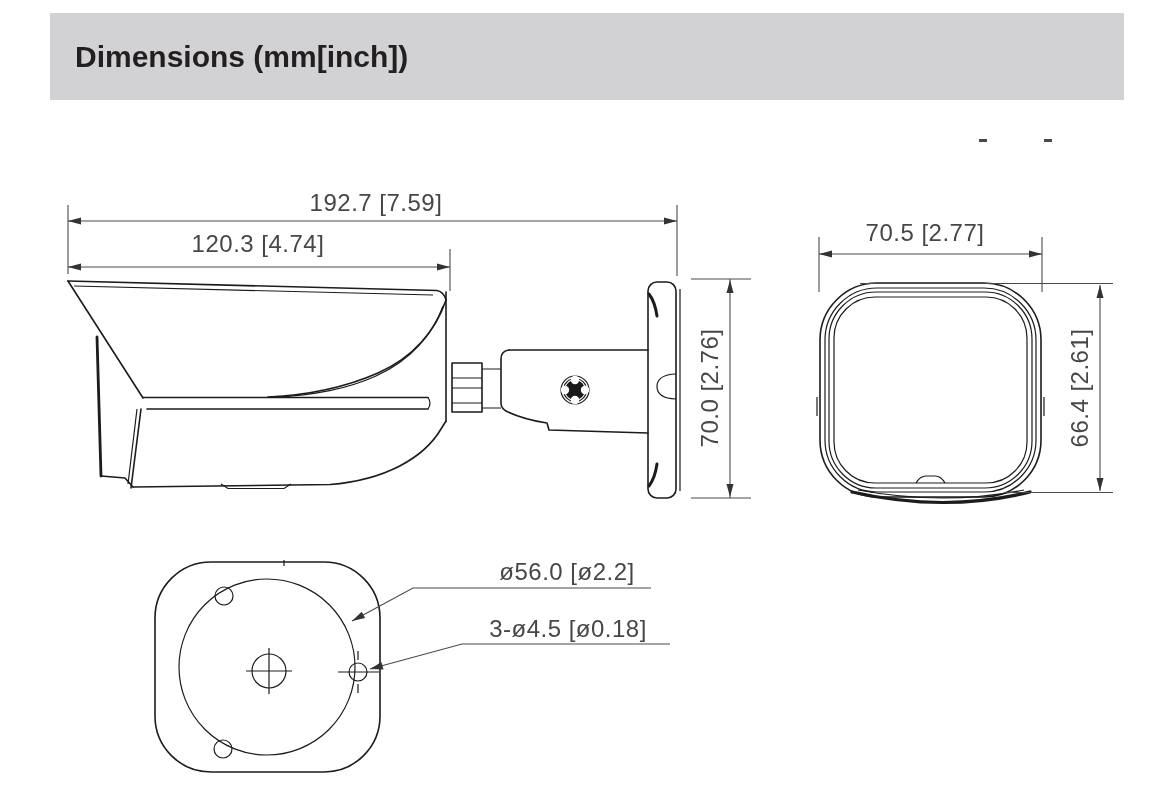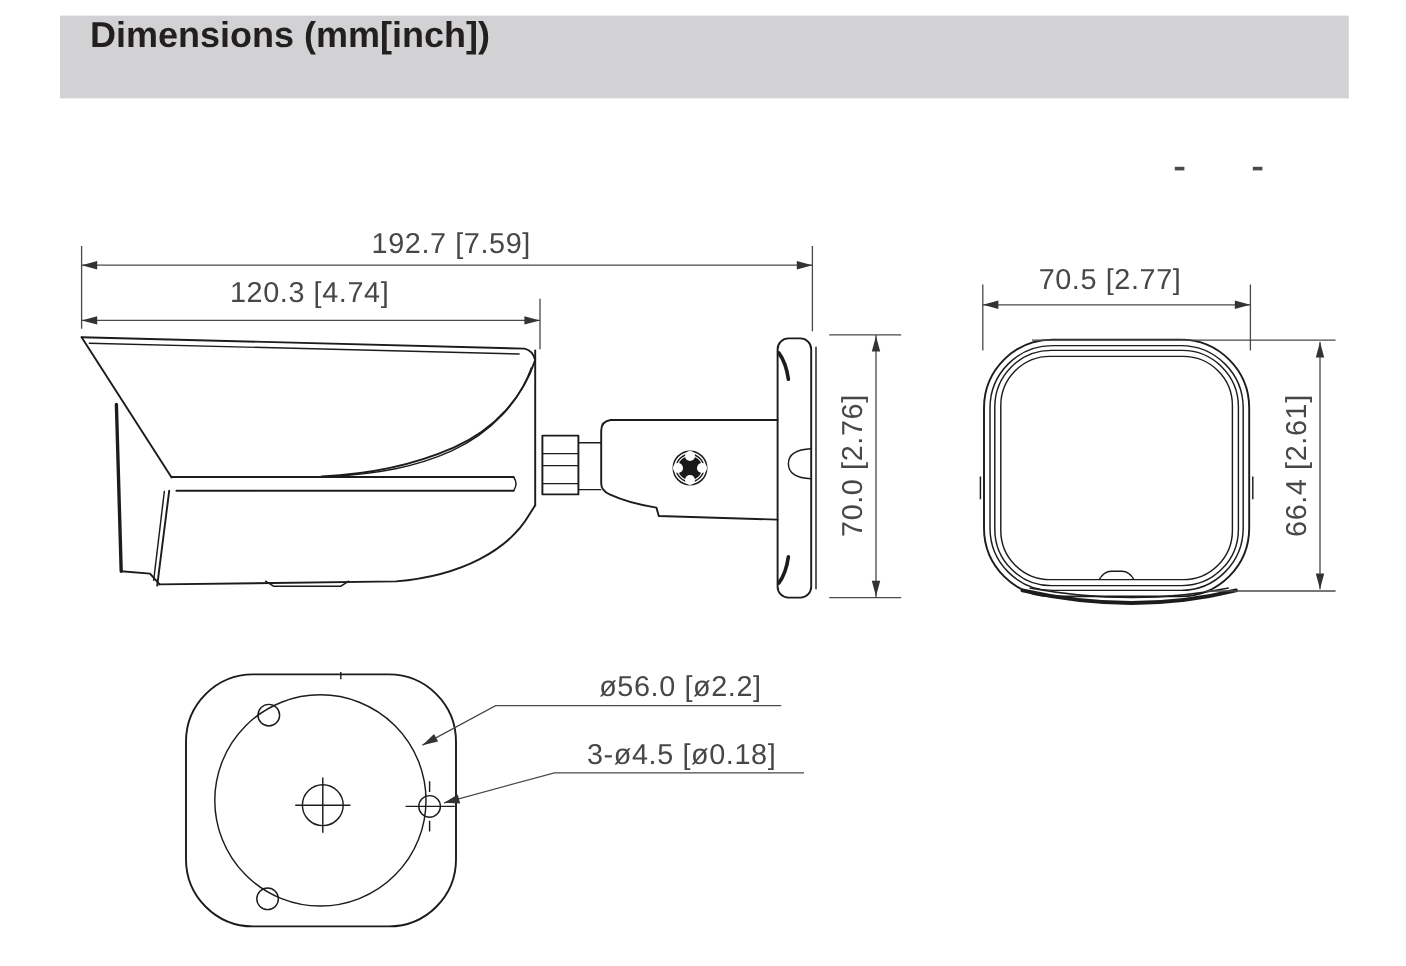--- a/index.html
+++ b/index.html
@@ -1,19 +1,19 @@
 <!DOCTYPE html>
 <html><head>
 <meta charset="utf-8">
 <style>
   html,body{margin:0;padding:0;background:#ffffff;}
   .page{position:relative;width:1172px;height:805px;background:#ffffff;overflow:hidden;
         font-family:"Liberation Sans",sans-serif;}
-  .section-header{position:absolute;left:50px;top:13px;width:1074px;height:69px;
-        background:#d2d2d4;display:flex;align-items:flex-start;}
+  .section-header{position:absolute;left:50px;top:13px;width:1074px;height:87px;
+        background:#d2d2d4;display:flex;align-items:center;}
   .section-header .title{margin-left:25px;font-size:30px;font-weight:bold;color:#231f20;
         letter-spacing:0px;}
   svg{position:absolute;left:0;top:0;}
   .geo{stroke:#1c1c1c;stroke-width:1.6;fill:none;stroke-linejoin:round;stroke-linecap:round;}
   .geo-thin{stroke:#1c1c1c;stroke-width:1.2;fill:none;}
   .geo-thick{stroke:#1c1c1c;stroke-width:2.8;fill:none;stroke-linecap:round;}
   .wedge{stroke:#1c1c1c;stroke-width:3;fill:none;stroke-linecap:round;}
   .dim{stroke:#4a4a4a;stroke-width:1.1;fill:none;}
   .arrow{fill:#333333;stroke:none;}
   .dimtext{font-family:"Liberation Sans",sans-serif;font-size:24px;fill:#474747;letter-spacing:0.5px;}

